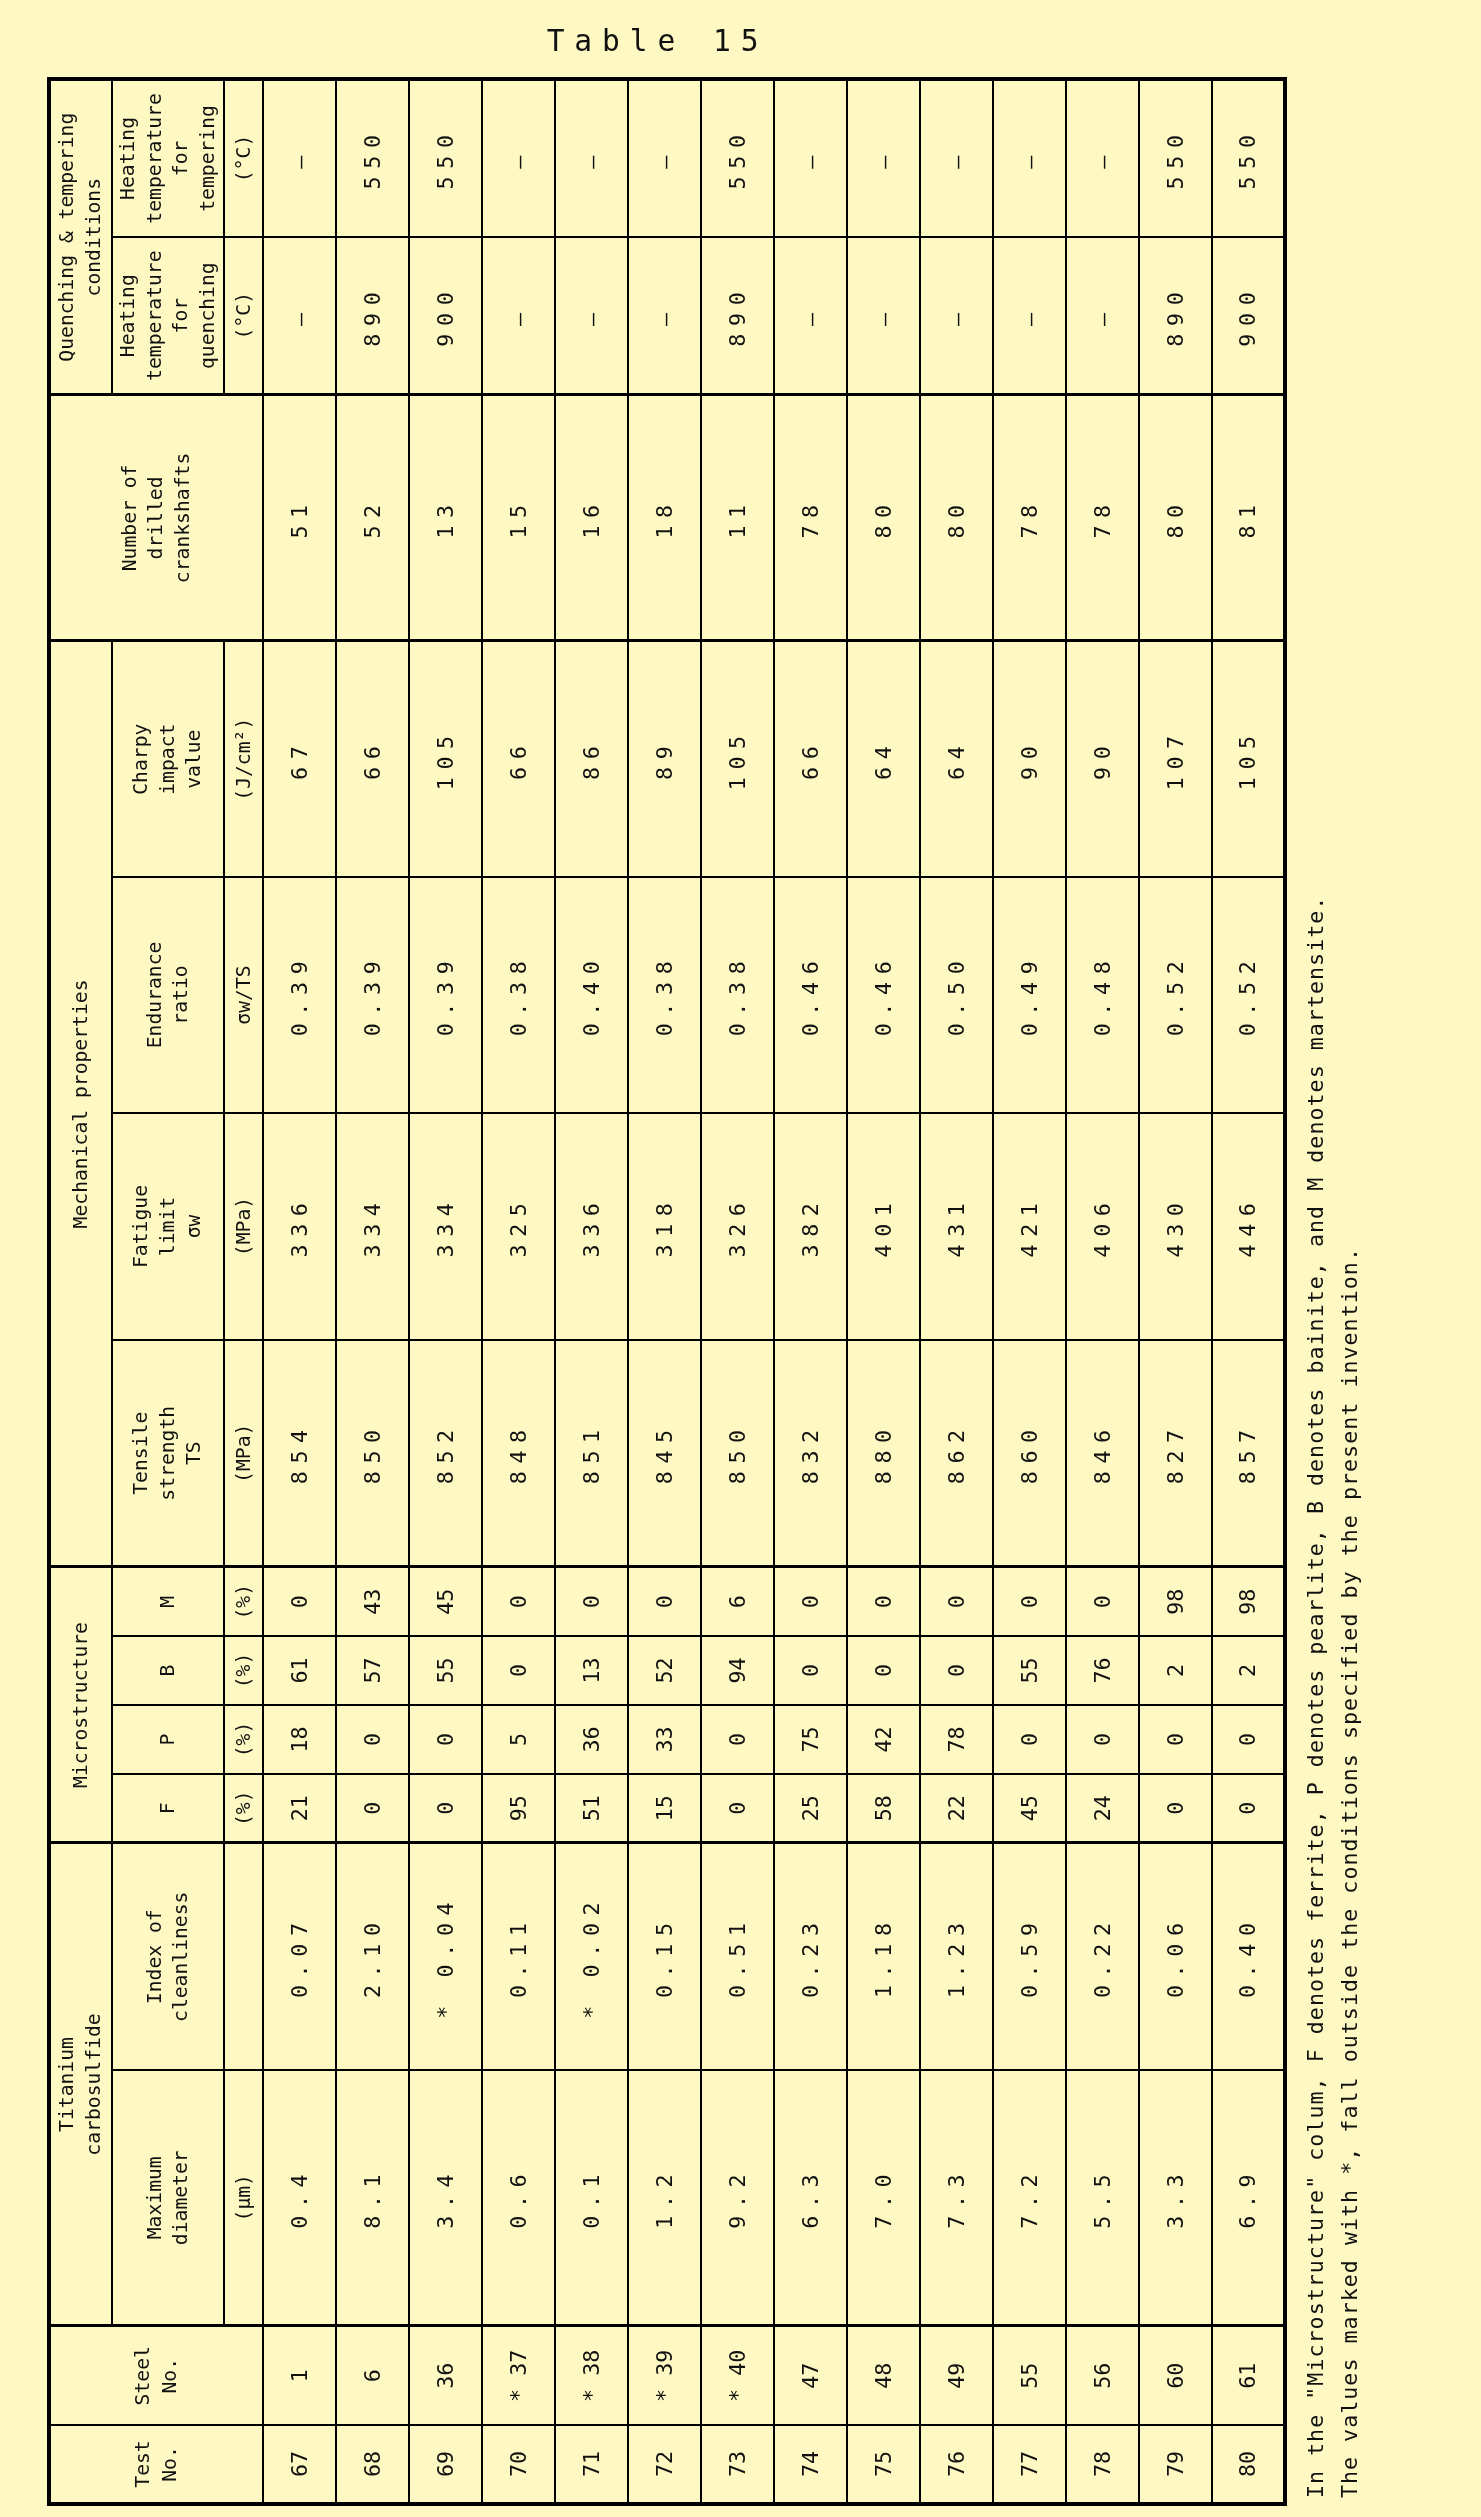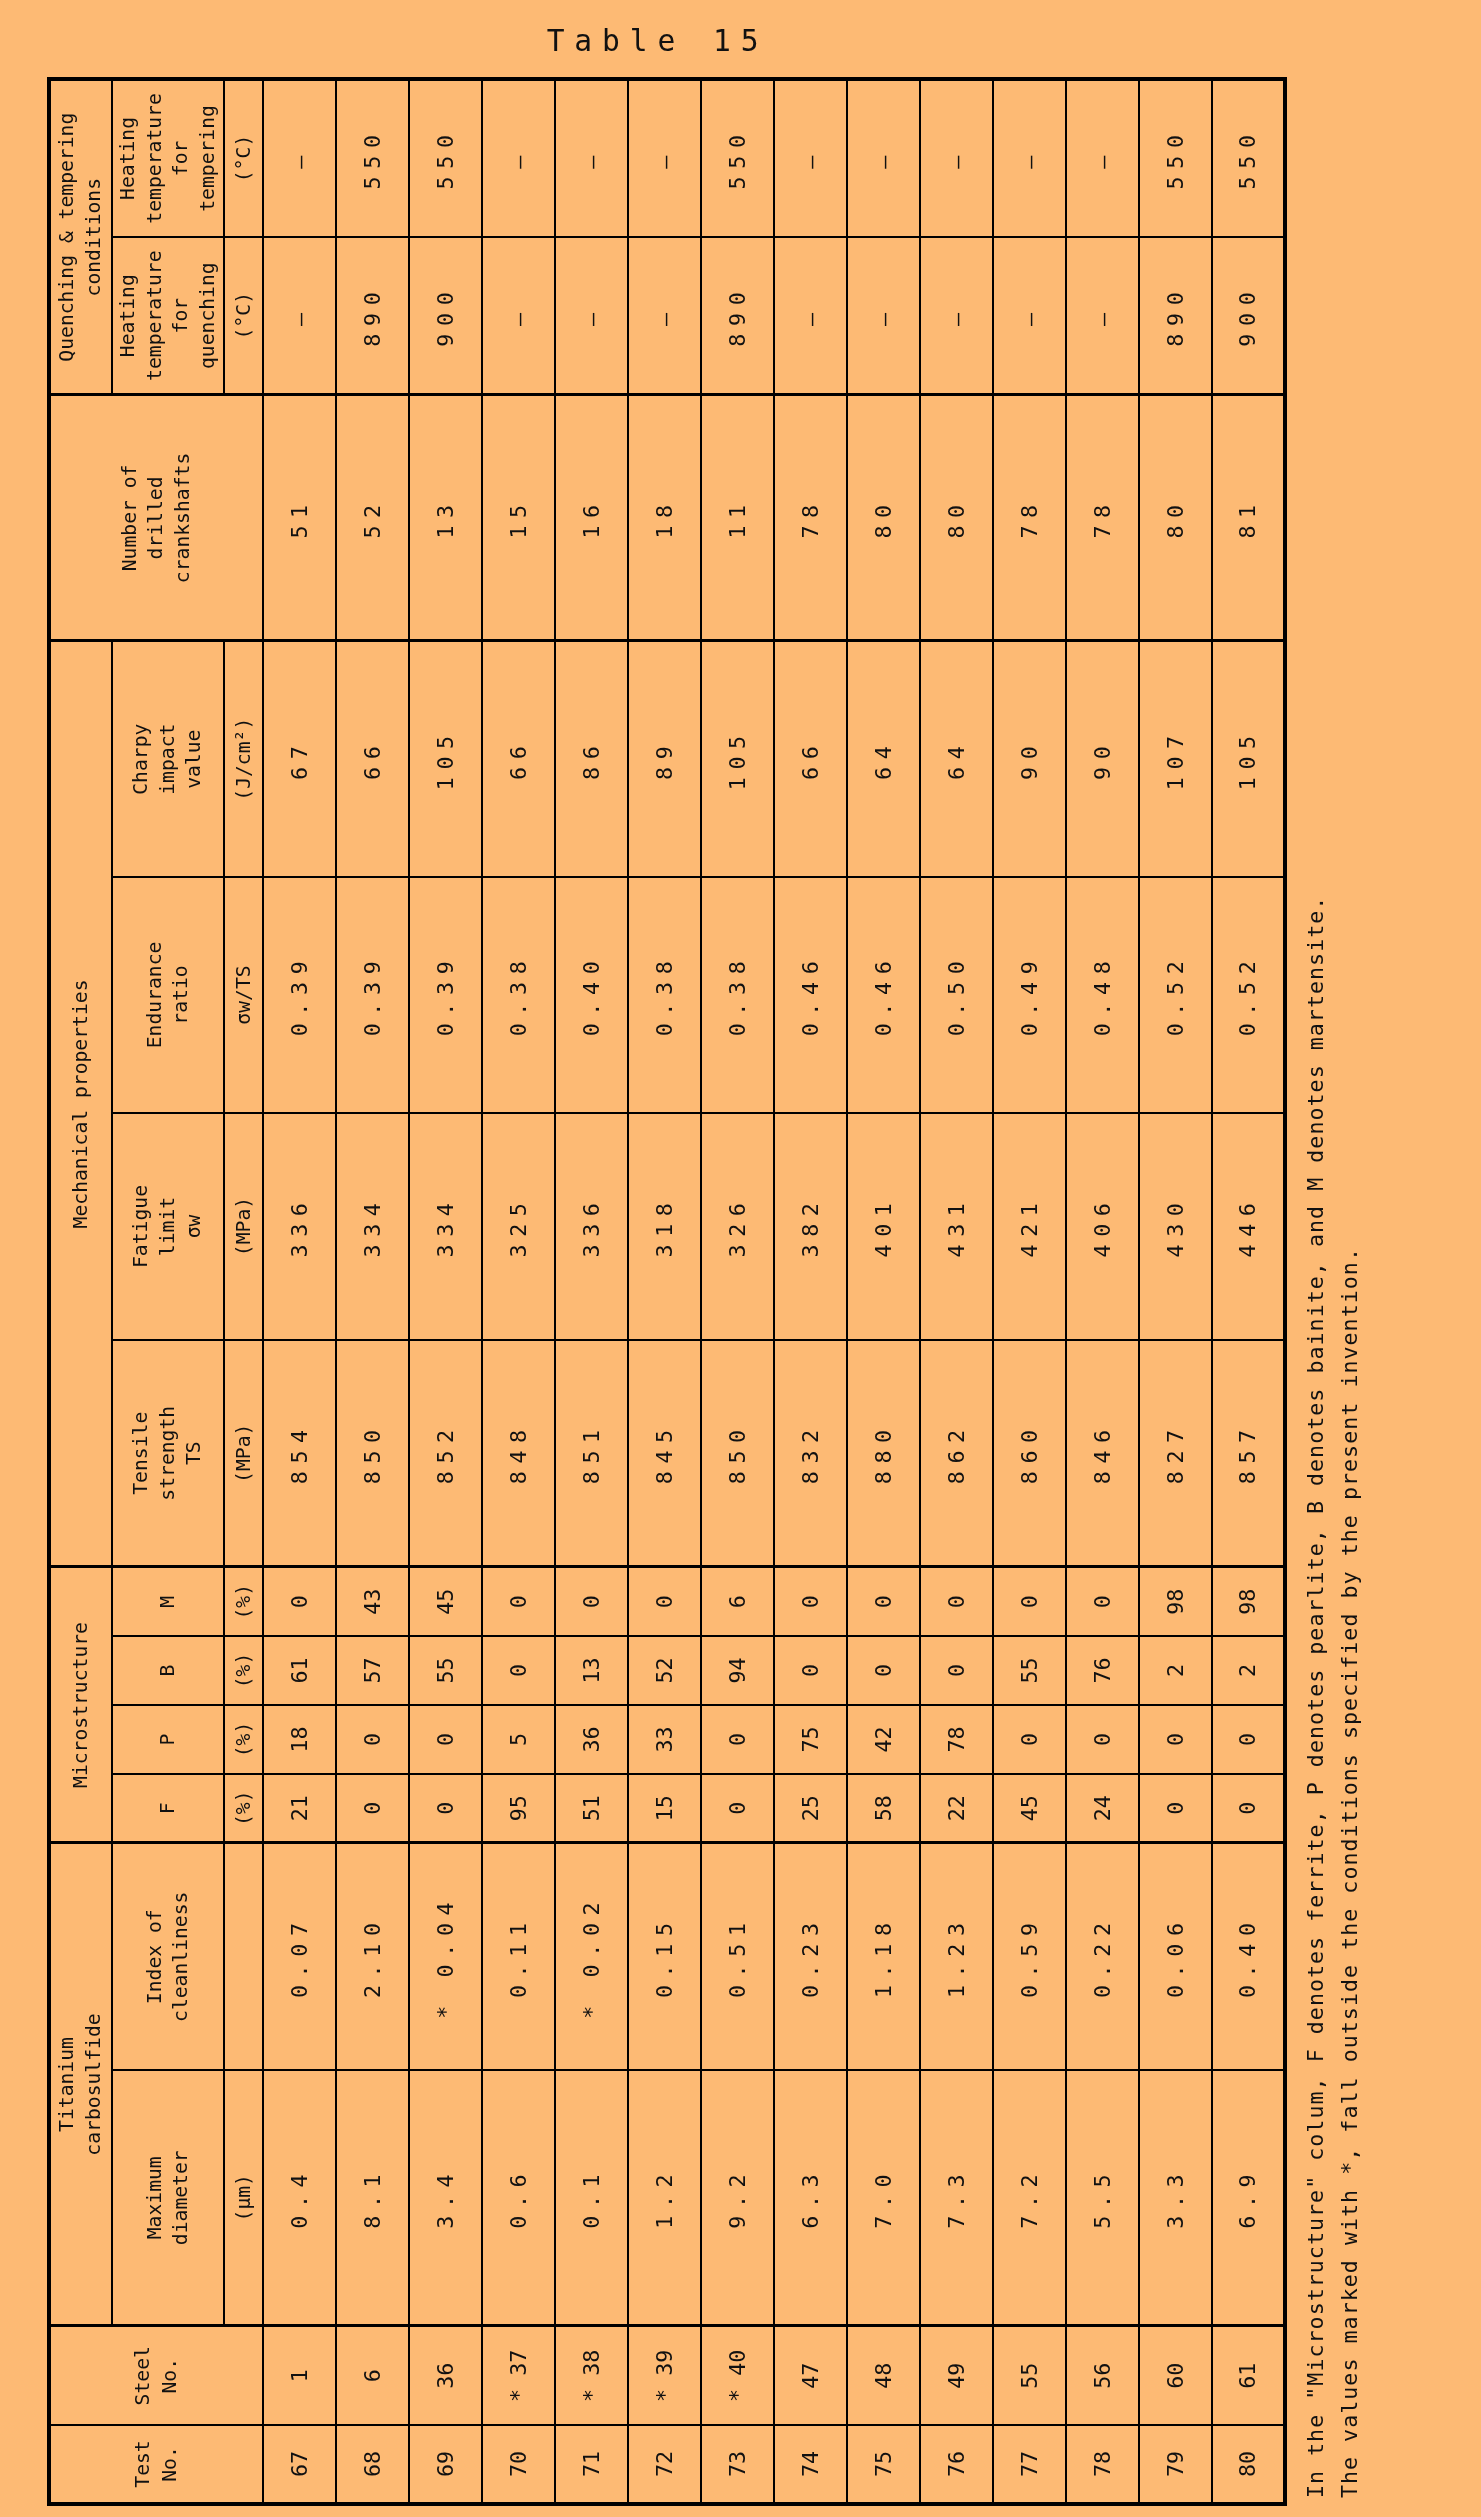--- a/index.html
+++ b/index.html
@@ -2,21 +2,21 @@
 <html><head>
 <meta charset="utf-8">
 <style>
   * { margin: 0; padding: 0; box-sizing: border-box; }
   html, body { background: #ffffff; }
 
   .page {
     position: relative;
     width: 1482px;
     height: 2518px;
-    background: #fdba74;
+    background: #fef9c3;
     overflow: hidden;
     font-family: "DejaVu Sans Mono", monospace;
     color: #111111;
   }
 
   
   .caption {
     position: absolute;
     top: 23.6px;
     left: 47px;

